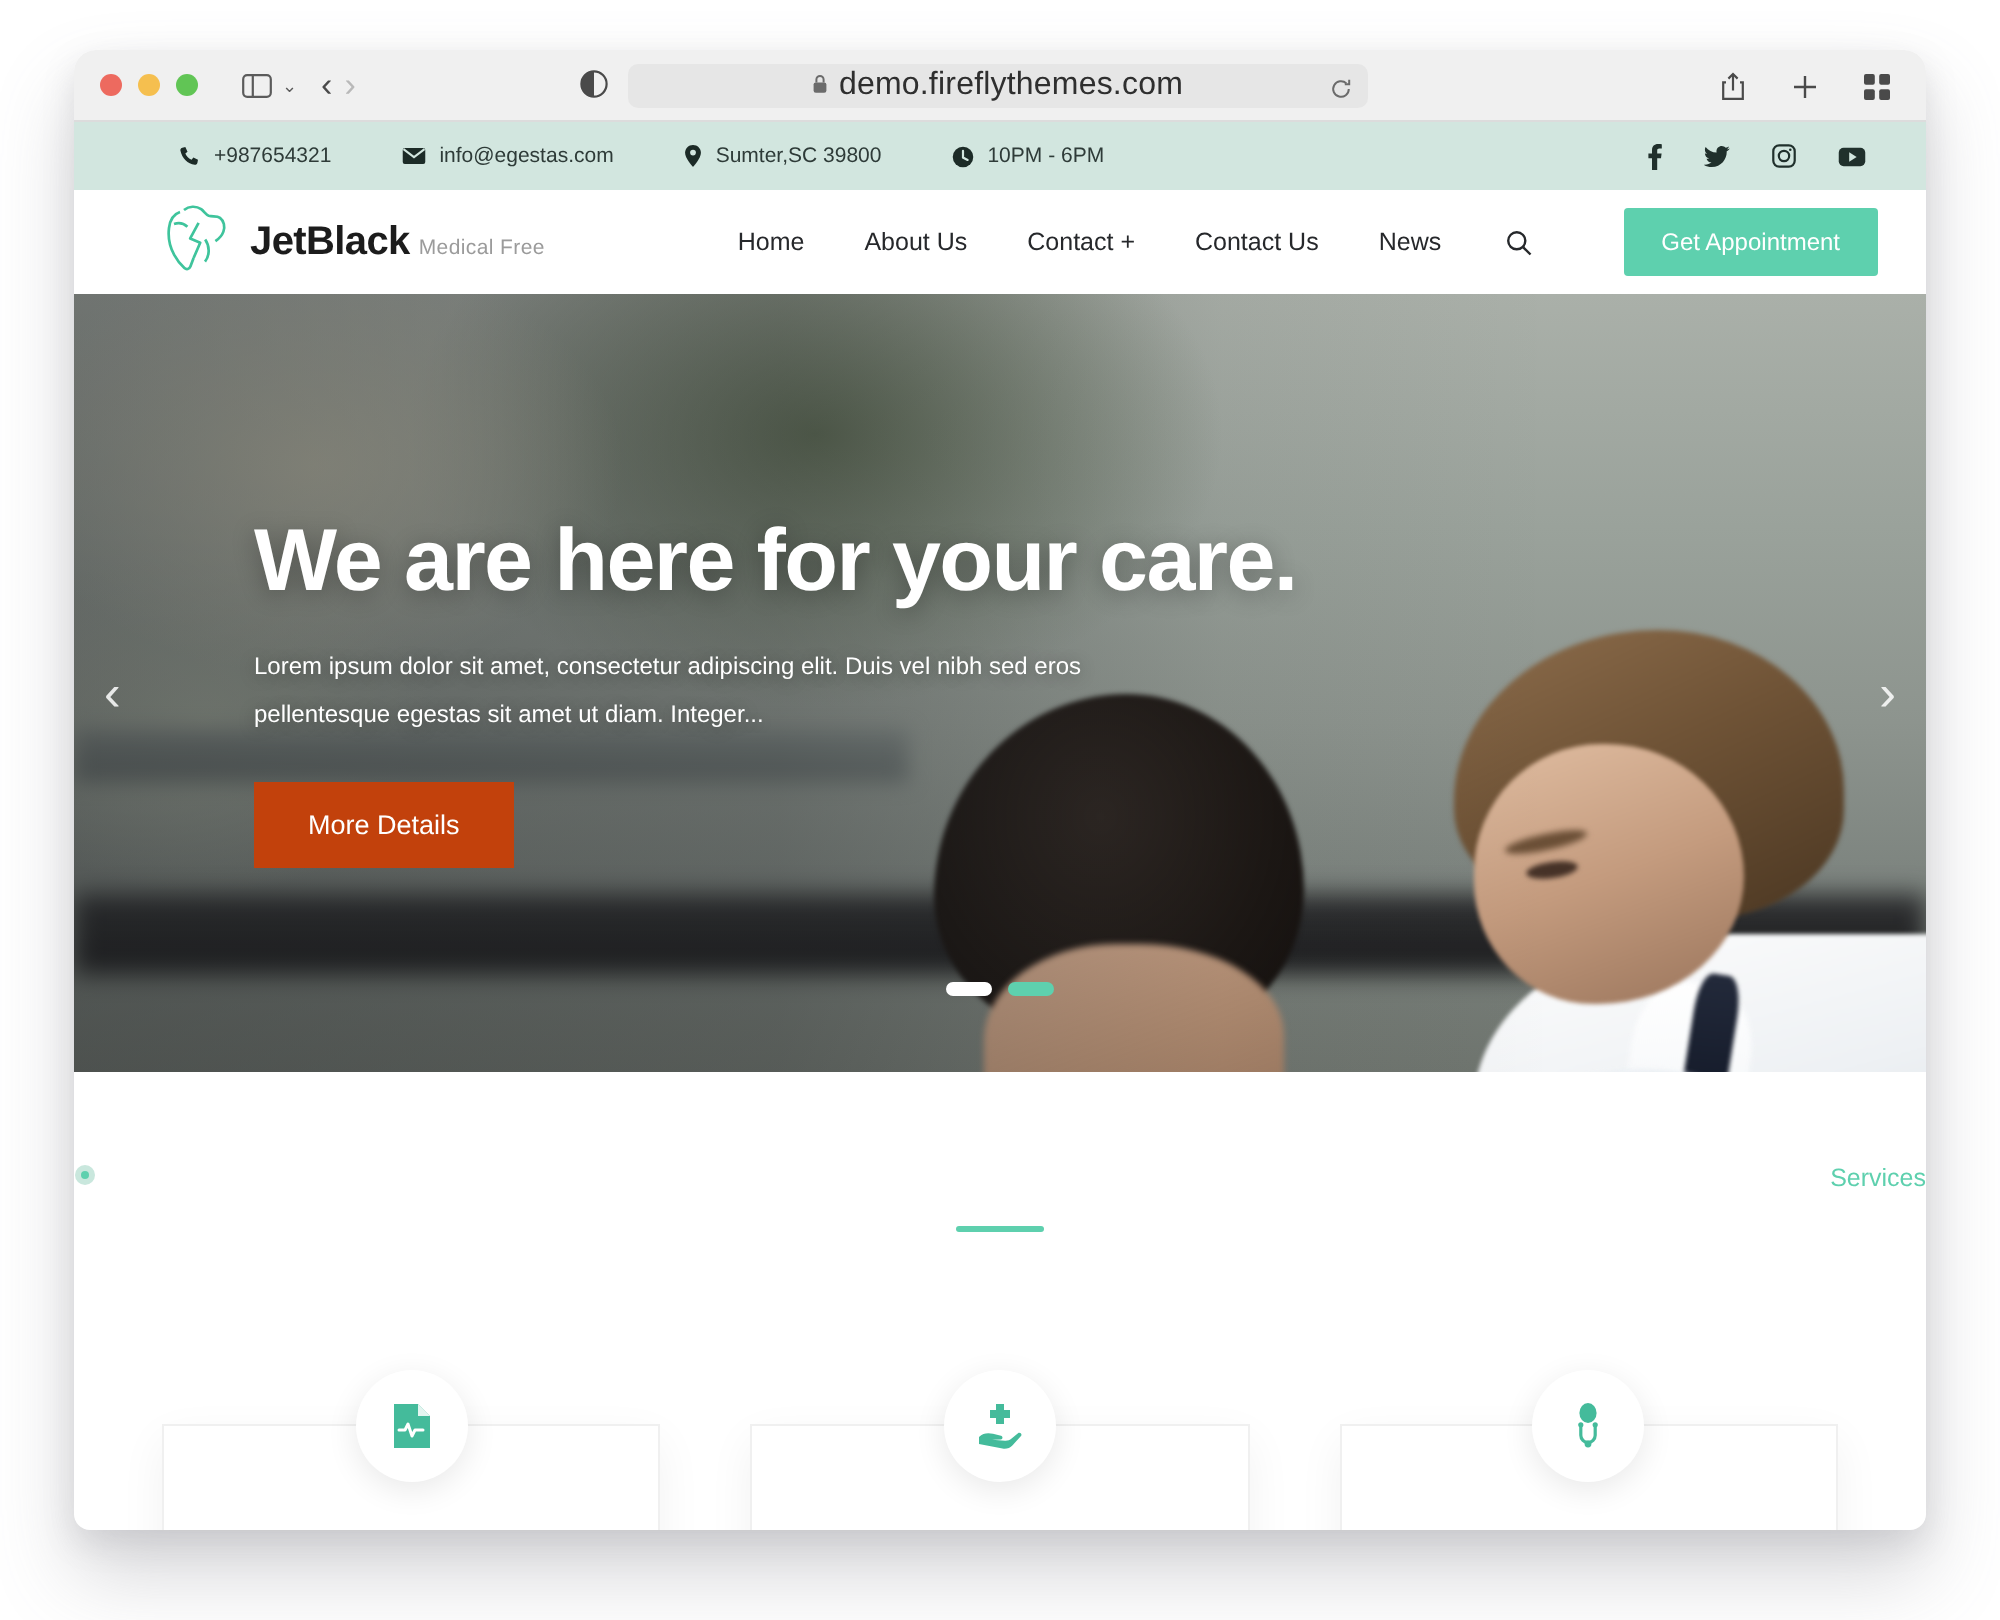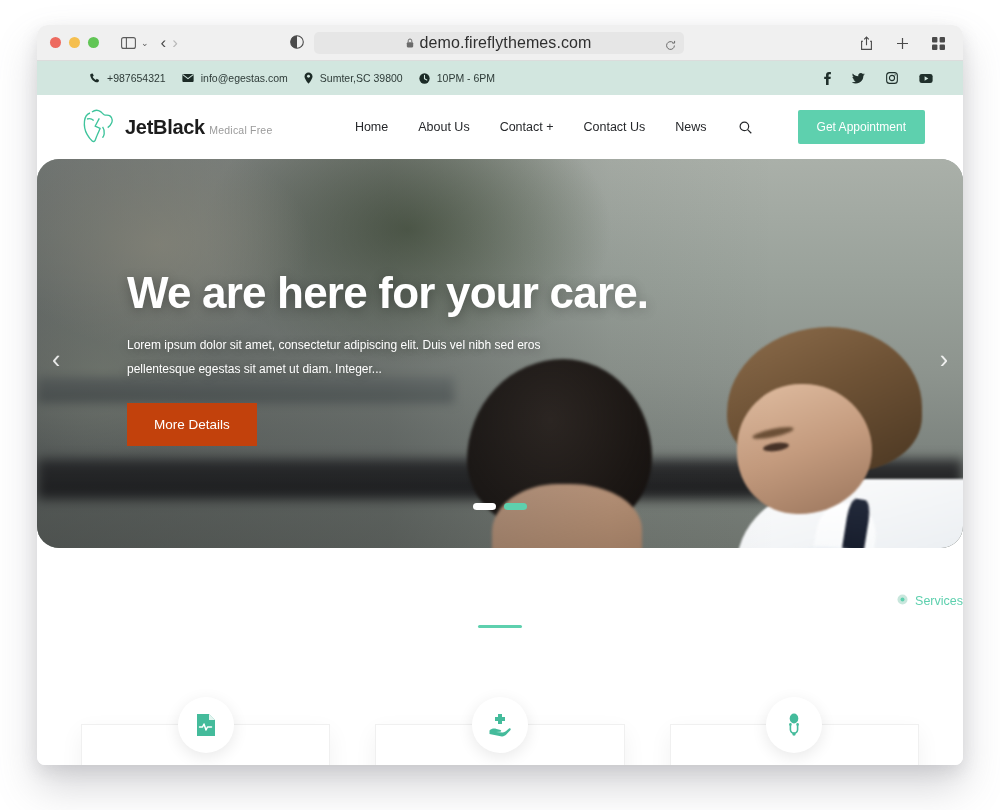--- a/index.html
+++ b/index.html
@@ -71,32 +71,32 @@
 
   
   .site-topbar {
     height: 34px;
     background: #d2e6df;
     display: flex; align-items: center;
     padding: 0 30px 0 52px;
     font-size: 10.5px;
     color: #2e3b38;
   }
-  .topbar-items { display: flex; align-items: flex-end; gap: 16px; }
+  .topbar-items { display: flex; align-items: flex-end; gap: 35px; }
   .tb-item { display: flex; align-items: center; gap: 7px; white-space: nowrap; }
   .tb-item svg { flex: none; }
   .topbar-social { margin-left: auto; display: flex; align-items: center; gap: 21px; }
   .soc { color: #20302c; display: flex; align-items: center; }
 
   
   .site-header {
-    height: 64px;
+    height: 52px;
     background: #ffffff;
     display: flex; align-items: center;
-    padding: 0 38px 0 44px;
+    padding: 0 24px 0 44px;
   }
   .logo-wrap { display: flex; align-items: center; gap: 11px; }
   .logo-text .brand {
     font-size: 20px; font-weight: 700; color: #1c1c1c; letter-spacing: -0.3px;
     line-height: 1.05;
   }
   .logo-text .tagline {
     font-size: 10.5px; color: #9b9b9b; letter-spacing: 0.2px; margin-top: 1px;
   }
 
@@ -120,21 +120,20 @@
     white-space: nowrap;
     font-family: inherit;
   }
 
   
   .hero {
     position: relative;
     height: 389px;
     overflow: hidden;
     background: #8e9690;
-    border-radius: 22px;
   }
   .hero-photo { position: absolute; inset: 0; }
   
   .hero-bg {
     position: absolute; inset: 0;
     background:
       radial-gradient(ellipse 220px 150px at 13% 22%, #b9b9a8 0%, rgba(185,185,168,0) 70%),
       radial-gradient(ellipse 160px 120px at 7% 55%, #9fa79a 0%, rgba(159,167,154,0) 72%),
       radial-gradient(ellipse 300px 200px at 40% 18%, #5d6a55 0%, rgba(93,106,85,0) 68%),
       linear-gradient(180deg, #aab0a9 0%, #9aa29b 30%, #8d948e 55%, #7d847f 75%, #6f756f 100%);
@@ -280,21 +279,21 @@
   .hdot.active { background: #5ed0ae; }
 
   
   .services {
     background: #ffffff;
     padding-top: 46px;
     height: 217px;
     position: relative;
   }
   .sec-eyebrow {
-    display: flex; align-items: center; justify-content: flex-end; gap: 7px;
+    display: flex; align-items: center; justify-content: space-between; gap: 7px;
     font-size: 12.5px; color: #5ed0ae;
   }
   .eyebrow-icon { display: block; }
   .sec-title {
     margin-top: 14px;
     text-align: center;
     font-size: 29px; font-weight: 700; color: #1b1d20;
     letter-spacing: -0.4px;
   }
   .sec-rule {

